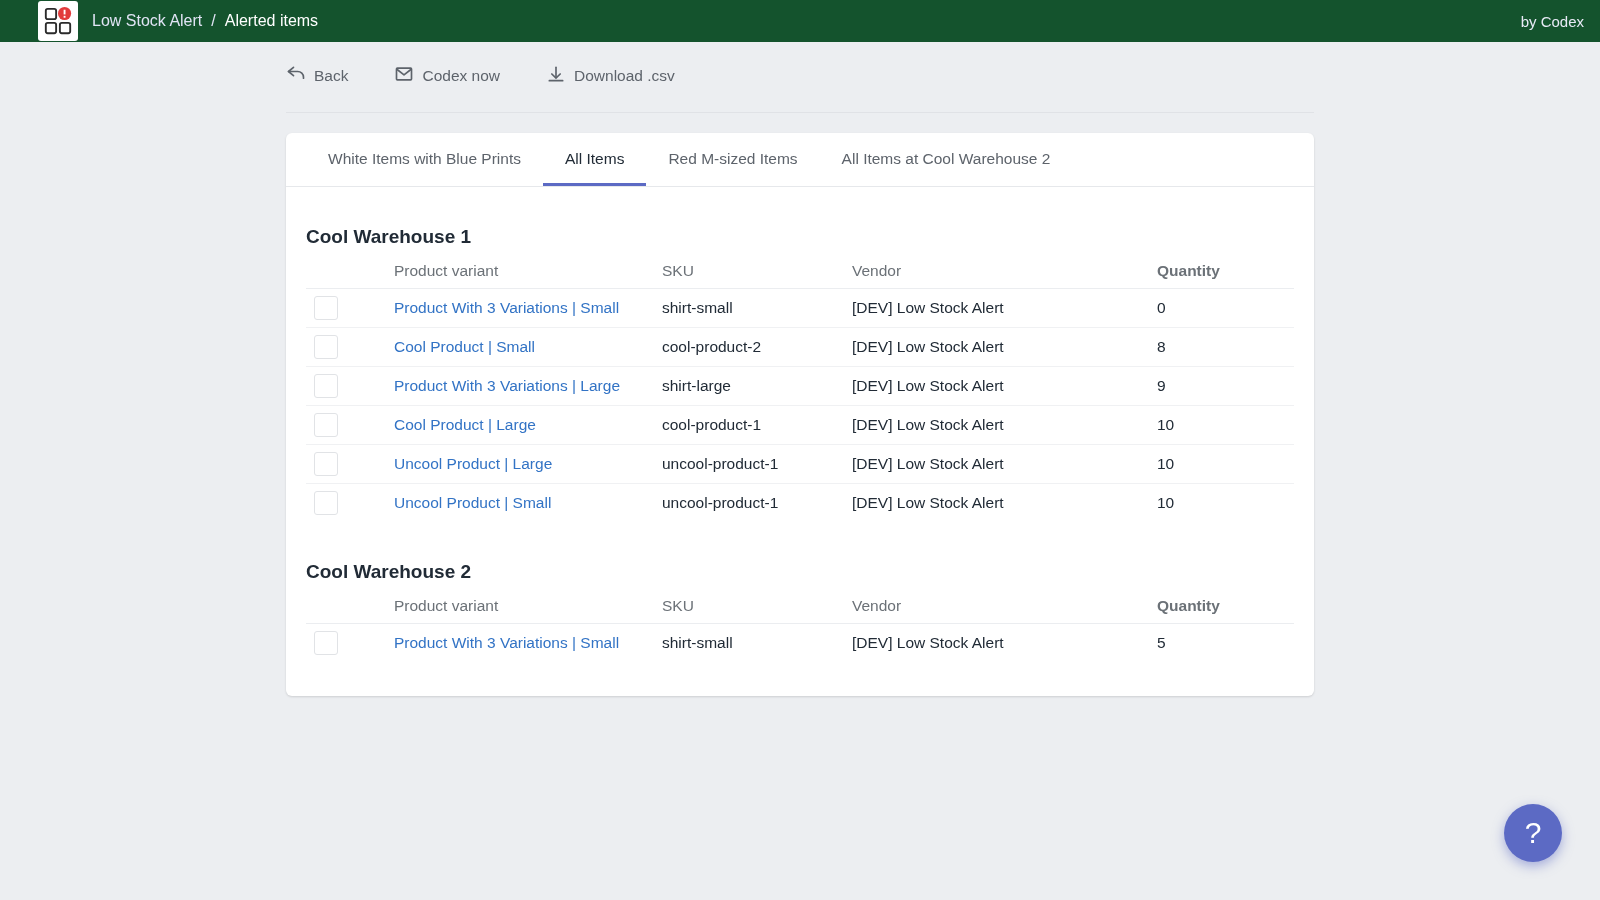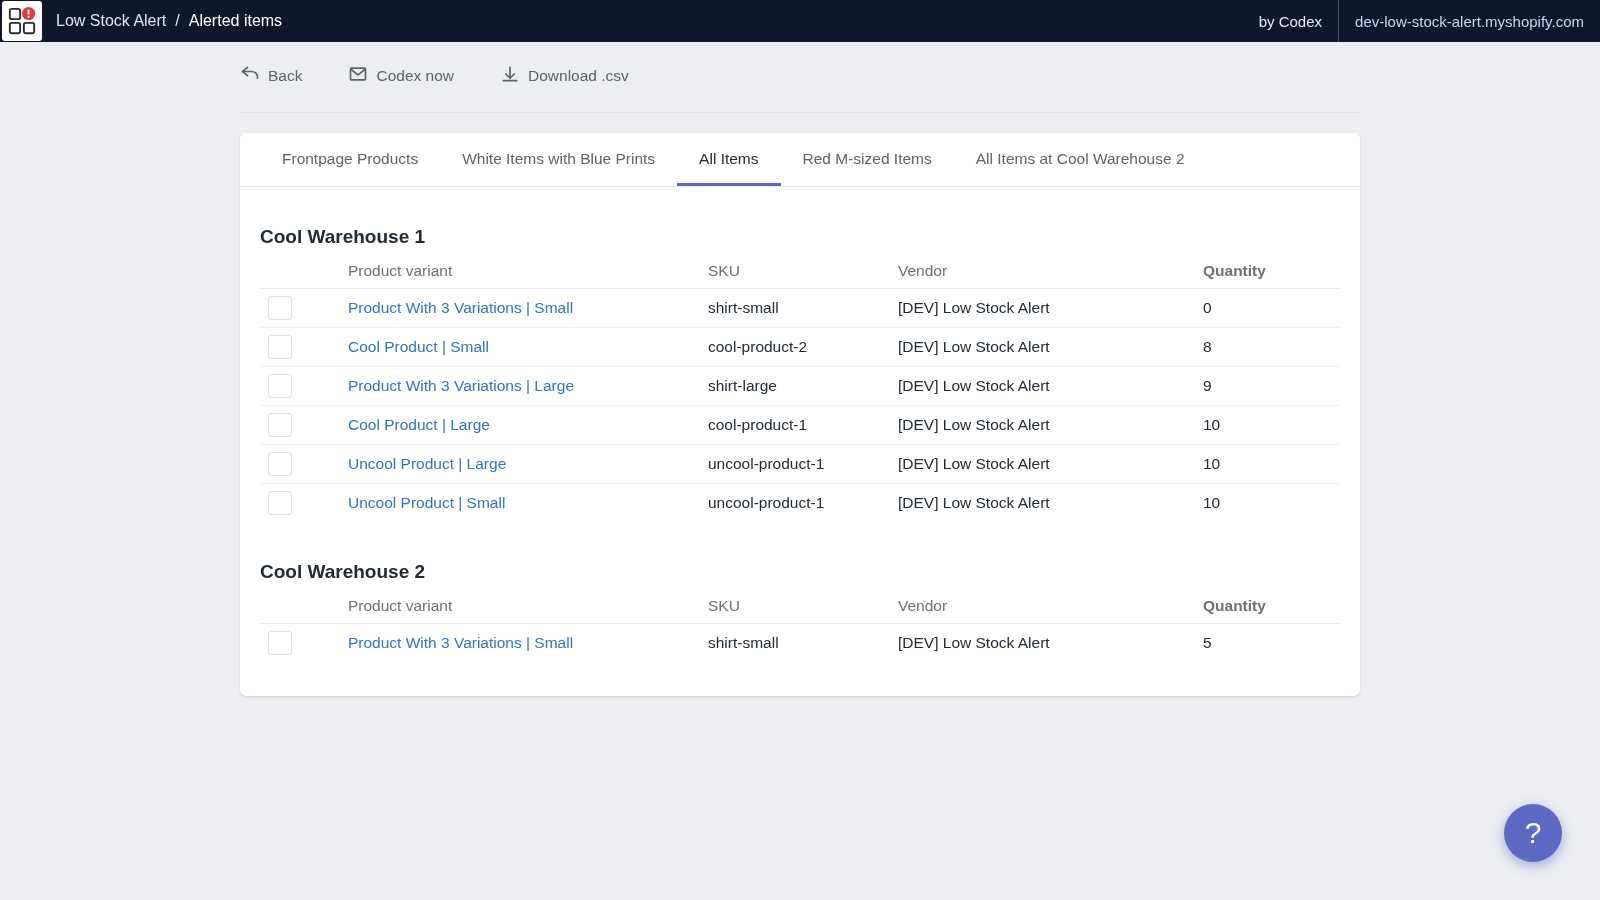--- a/index.html
+++ b/index.html
@@ -10,22 +10,23 @@
     background: #eceef1;
     color: #212b36;
     overflow: hidden;
   }
 
   
   .topbar {
     display: flex;
     align-items: center;
     height: 42px;
-    background: #0f172a;
+    background: #14532d;
     color: #fff;
+    padding-left: 36px;
   }
   .topbar .logo {
     width: 40px;
     height: 40px;
     margin: 0 4px 0 2px;
     display: flex;
     align-items: center;
     justify-content: center;
     background: #fff;
     border-radius: 3px;
@@ -53,21 +54,21 @@
     color: #cfd4ee;
     padding: 0 16px;
     height: 100%;
     display: flex;
     align-items: center;
     border-left: 1px solid rgba(255,255,255,0.25);
   }
 
   
   .container {
-    width: 1120px;
+    width: 1028px;
     margin: 0 auto;
   }
 
   
   .actions {
     display: flex;
     align-items: center;
     padding: 22px 0 24px 0;
     border-bottom: 1px solid #e0e2e6;
     margin-bottom: 20px;
@@ -183,21 +184,20 @@
     </svg>
   </div>
   <div class="breadcrumb">
     <span class="root">Low Stock Alert</span>
     <span class="sep">/</span>
     <span class="leaf">Alerted items</span>
   </div>
   <div class="spacer"></div>
   <div class="right">
     <span class="by">by Codex</span>
-    <span class="shop">dev-low-stock-alert.myshopify.com</span>
   </div>
 </div>
 
 <div class="container">
 
   <div class="actions">
     <div class="action">
       <span>
         <svg viewBox="0 0 24 24" stroke-width="2" stroke-linecap="round" stroke-linejoin="round">
           <polyline points="9 14 3 9 9 4"></polyline>
@@ -223,21 +223,20 @@
           <line x1="4" y1="20" x2="20" y2="20"></line>
         </svg>
       </span>
       <span>Download .csv</span>
     </div>
   </div>
 
   <div class="card">
 
     <div class="tabs" id="tabs">
-        <div class="tab">Frontpage Products</div>
         <div class="tab">White Items with Blue Prints</div>
         <div class="tab active">All Items</div>
         <div class="tab">Red M-sized Items</div>
         <div class="tab">All Items at Cool Warehouse 2</div>
       </div>
 
     <div id="sections">
         <div class="section">
           <div class="section-title">Cool Warehouse 1</div>
           <table>

